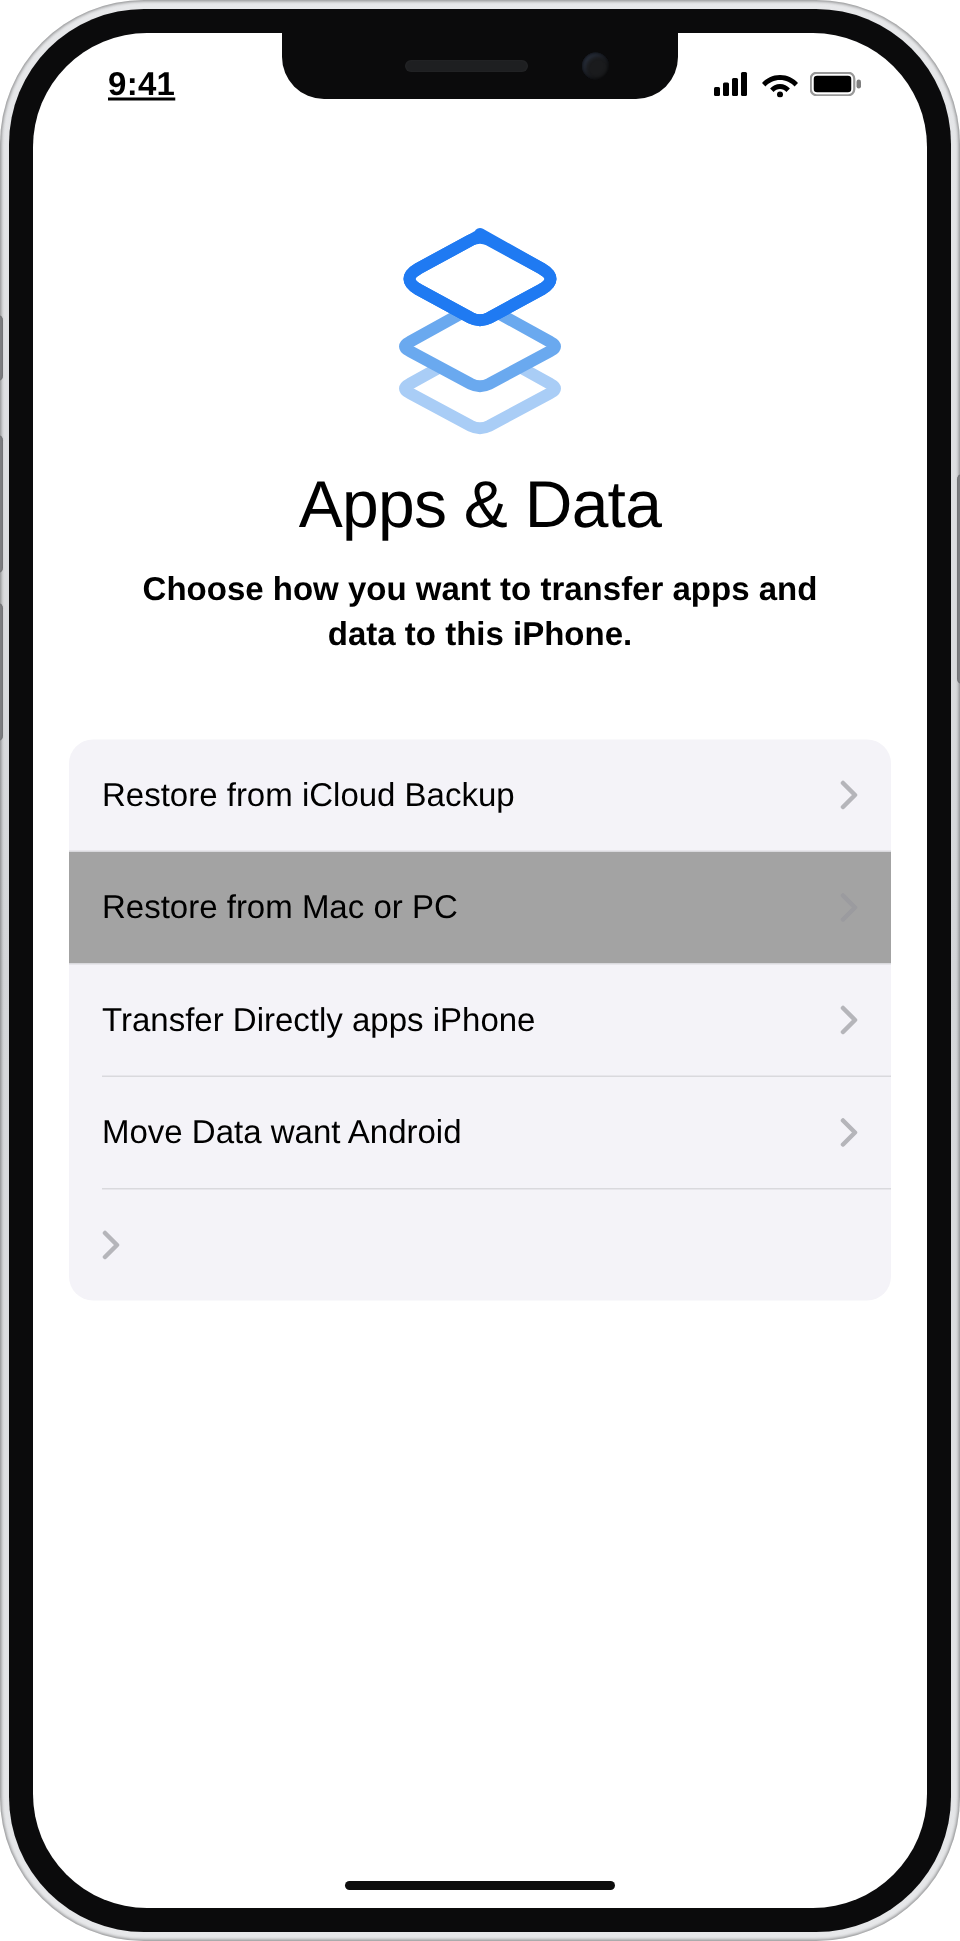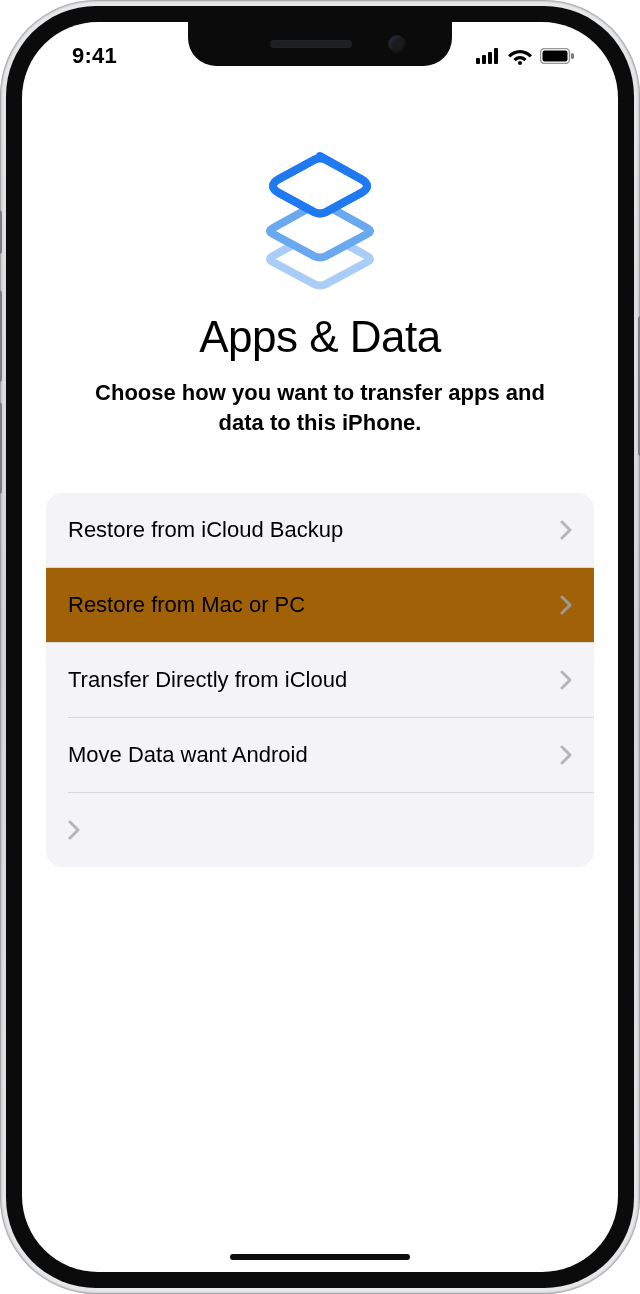--- a/index.html
+++ b/index.html
@@ -94,20 +94,21 @@
       padding: 0 34px;
       z-index: 4;
     }
     .status-time {
       font-size: 22px;
       font-weight: 600;
       letter-spacing: 0.2px;
       color: #000;
       padding-top: 12px;
       padding-left: 16px;
+      text-decoration: underline;
     }
     .status-right {
       display: flex;
       align-items: center;
       gap: 8px;
       padding-top: 12px;
       padding-right: 10px;
     }
     .status-right svg { display: block; }
 
@@ -160,21 +161,21 @@
       position: relative;
       display: flex;
       align-items: center;
       justify-content: space-between;
       padding: 0 22px;
       height: 74px;
       cursor: pointer;
       text-align: right;
     }
     .option-row.highlight {
-      background: #a16207;
+      background: #a3a3a3;
     }
     .option-label {
       font-size: 22px;
       color: #000;
       font-weight: 400;
     }
     .chevron svg { display: block; }
 
     .sep {
       height: 1px;
@@ -275,21 +276,21 @@
           <span class="option-label">Restore from Mac or PC</span>
           <span class="chevron">
             <svg width="12" height="20" viewBox="0 0 12 20">
                 <path d="M2 2 L10 10 L2 18" fill="none" stroke="#9b9b9f" stroke-width="3" stroke-linecap="round" stroke-linejoin="round"></path>
               </svg>
           </span>
         </div>
         <div class="sep nomargin"></div>
 
         <div class="option-row">
-          <span class="option-label">Transfer Directly from iCloud</span>
+          <span class="option-label">Transfer Directly apps iPhone</span>
           <span class="chevron">
             <svg width="12" height="20" viewBox="0 0 12 20">
                 <path d="M2 2 L10 10 L2 18" fill="none" stroke="#b5b5ba" stroke-width="3" stroke-linecap="round" stroke-linejoin="round"></path>
               </svg>
           </span>
         </div>
         <div class="sep"></div>
 
         <div class="option-row">
           <span class="option-label">Move Data want Android</span>

